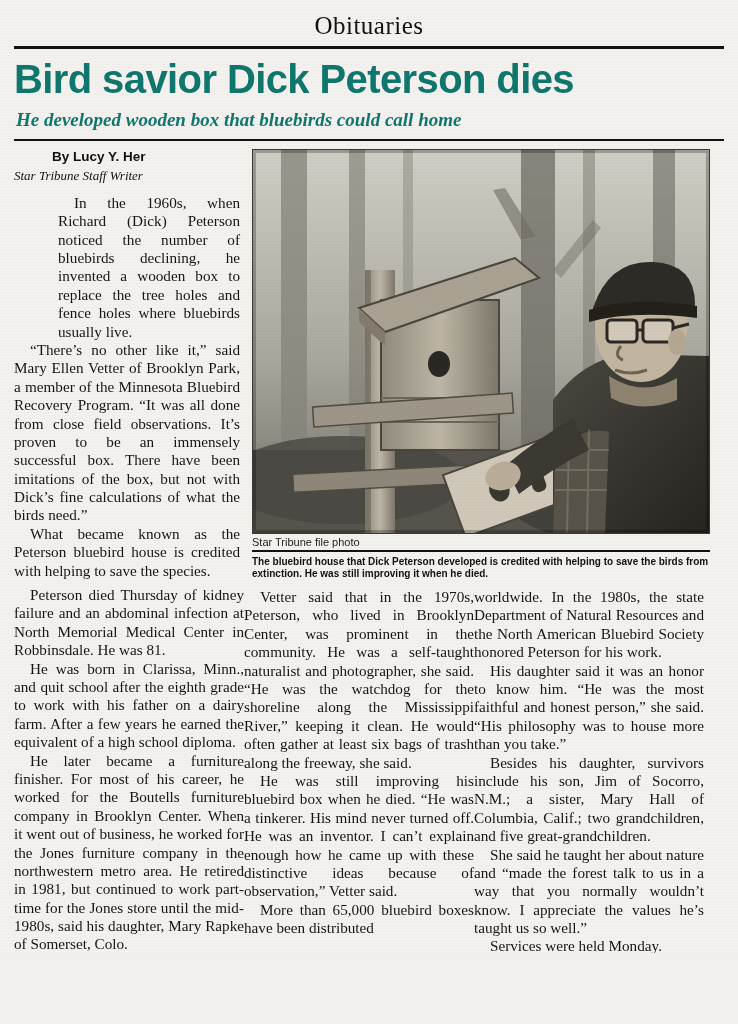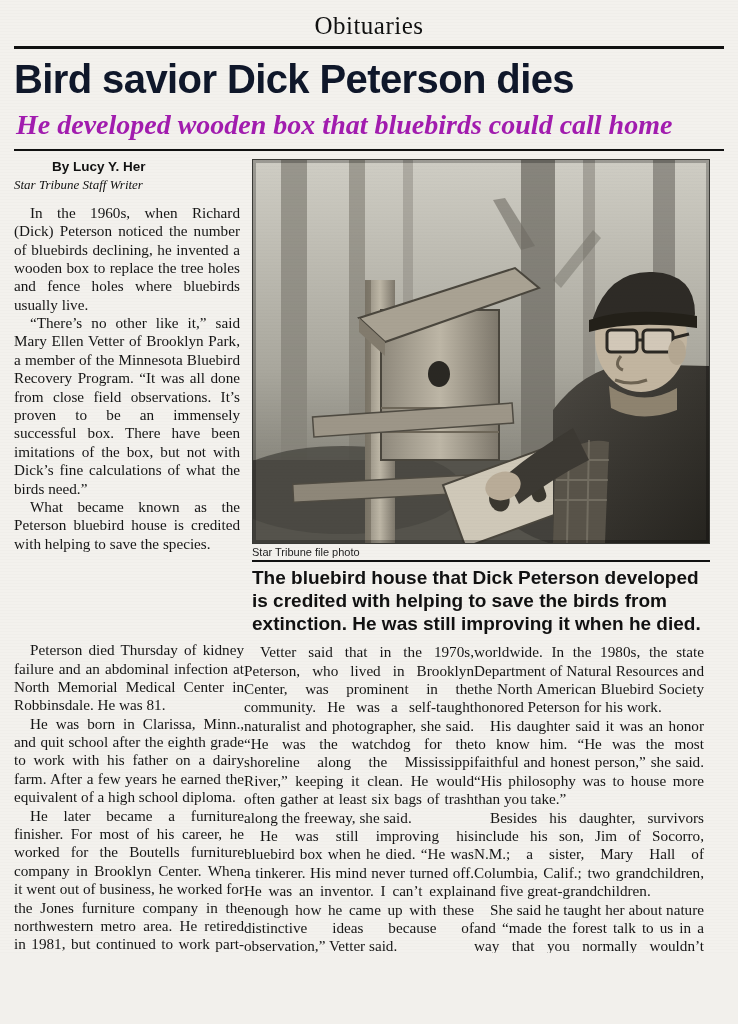--- a/index.html
+++ b/index.html
@@ -30,30 +30,30 @@
     background: #111;
     margin: 6px 14px 0 14px;
   }
   .headline {
     font-family: "Liberation Sans", sans-serif;
     font-weight: bold;
     font-size: 40px;
     line-height: 1.02;
     letter-spacing: -0.6px;
     margin: 10px 14px 0 14px;
-    color: #0f172a;
+    color: #0f766e;
   }
   .subhead {
     font-family: "Liberation Serif", serif;
     font-style: italic;
     font-weight: bold;
-    font-size: 28px;
+    font-size: 19px;
     line-height: 1.1;
     margin: 10px 14px 0 16px;
-    color: #a21caf;
+    color: #0f766e;
   }
   .subhead-rule {
     height: 2px;
     background: #111;
     margin: 8px 14px 0 14px;
   }
 
   
   .top-area {
     display: flex;
@@ -87,20 +87,21 @@
     line-height: 1.21;
     text-align: justify;
     margin: 0;
     text-indent: 16px;
     color: #151515;
     -webkit-hyphens: auto;
     hyphens: auto;
   }
   .body-text p.first {
     margin-top: 10px;
+    margin-left: 44px;
   }
   .photo-wrap {
     width: 458px;
     flex: 0 0 458px;
   }
   .photo {
     position: relative;
     width: 458px;
     height: 385px;
     overflow: hidden;
@@ -112,21 +113,21 @@
   .photo-credit {
     font-family: "Liberation Sans", sans-serif;
     font-size: 11px;
     text-align: left;
     padding: 2px 2px 0 0;
     color: #222;
   }
   .photo-caption {
     font-family: "Liberation Sans", sans-serif;
     font-weight: bold;
-    font-size: 19px;
+    font-size: 10px;
     line-height: 1.22;
     color: #111;
     border-top: 2px solid #111;
     padding-top: 4px;
     margin-top: 2px;
   }
 
   
   .cols {
     display: flex;

